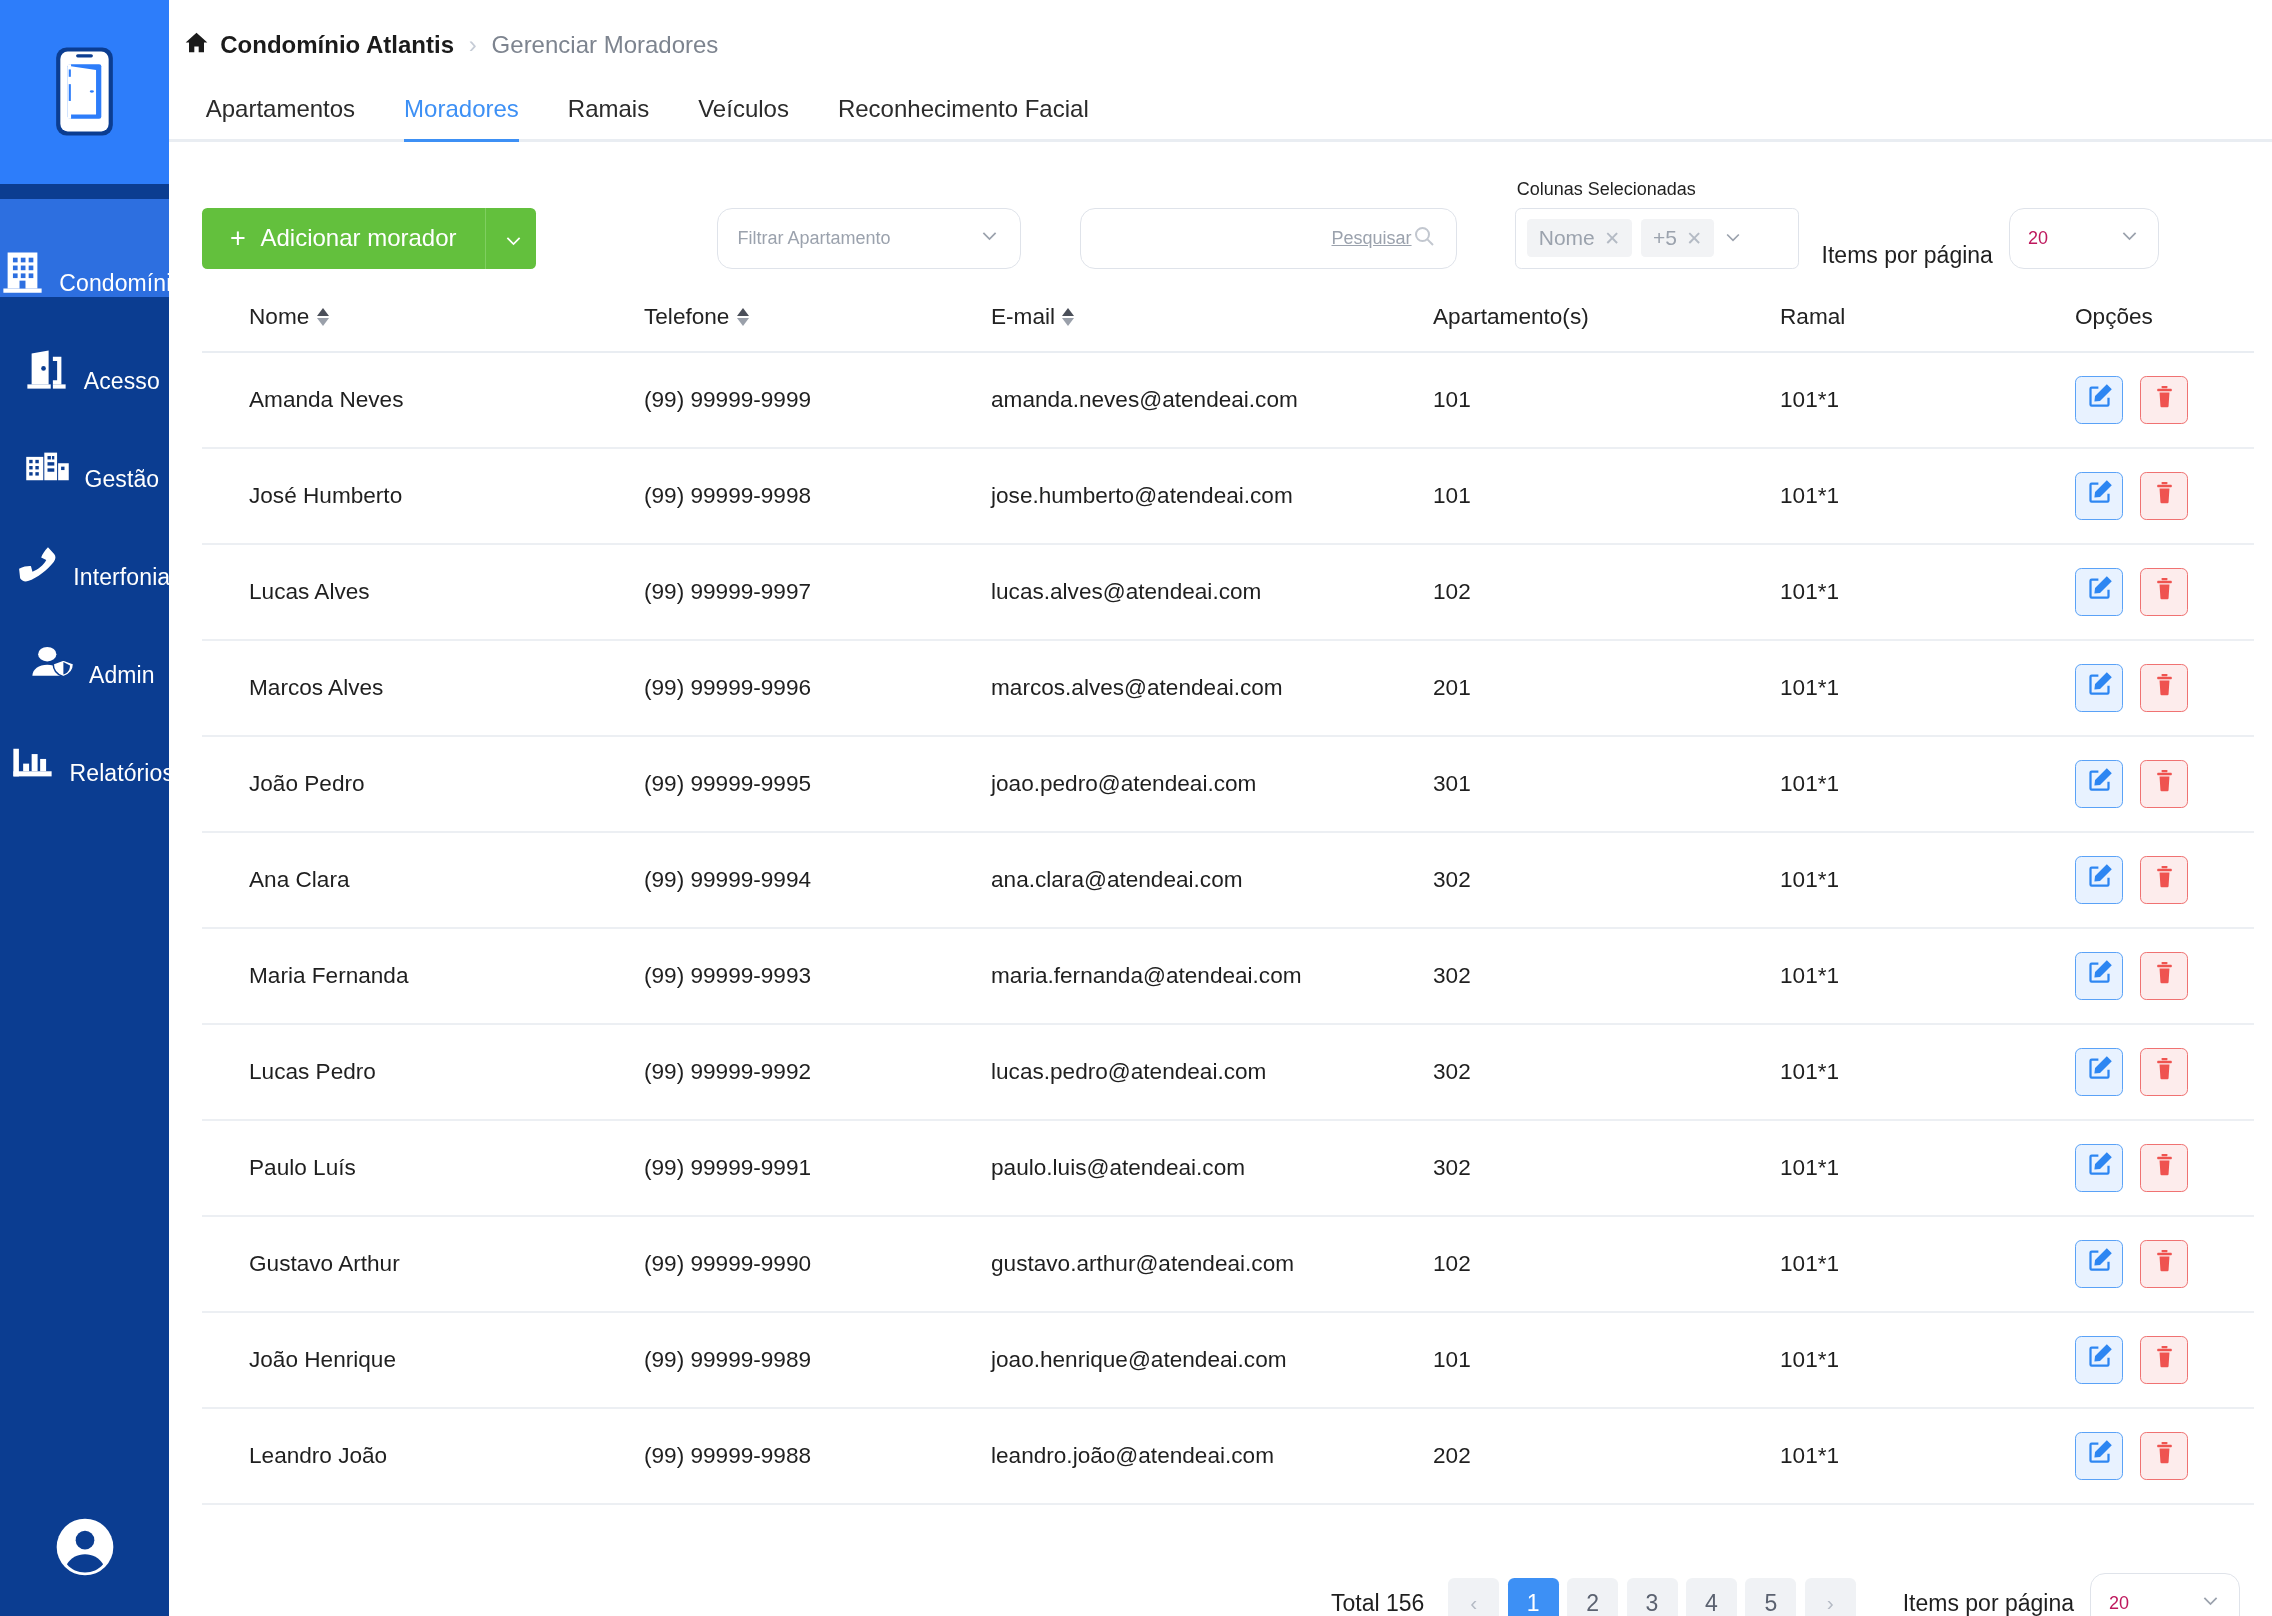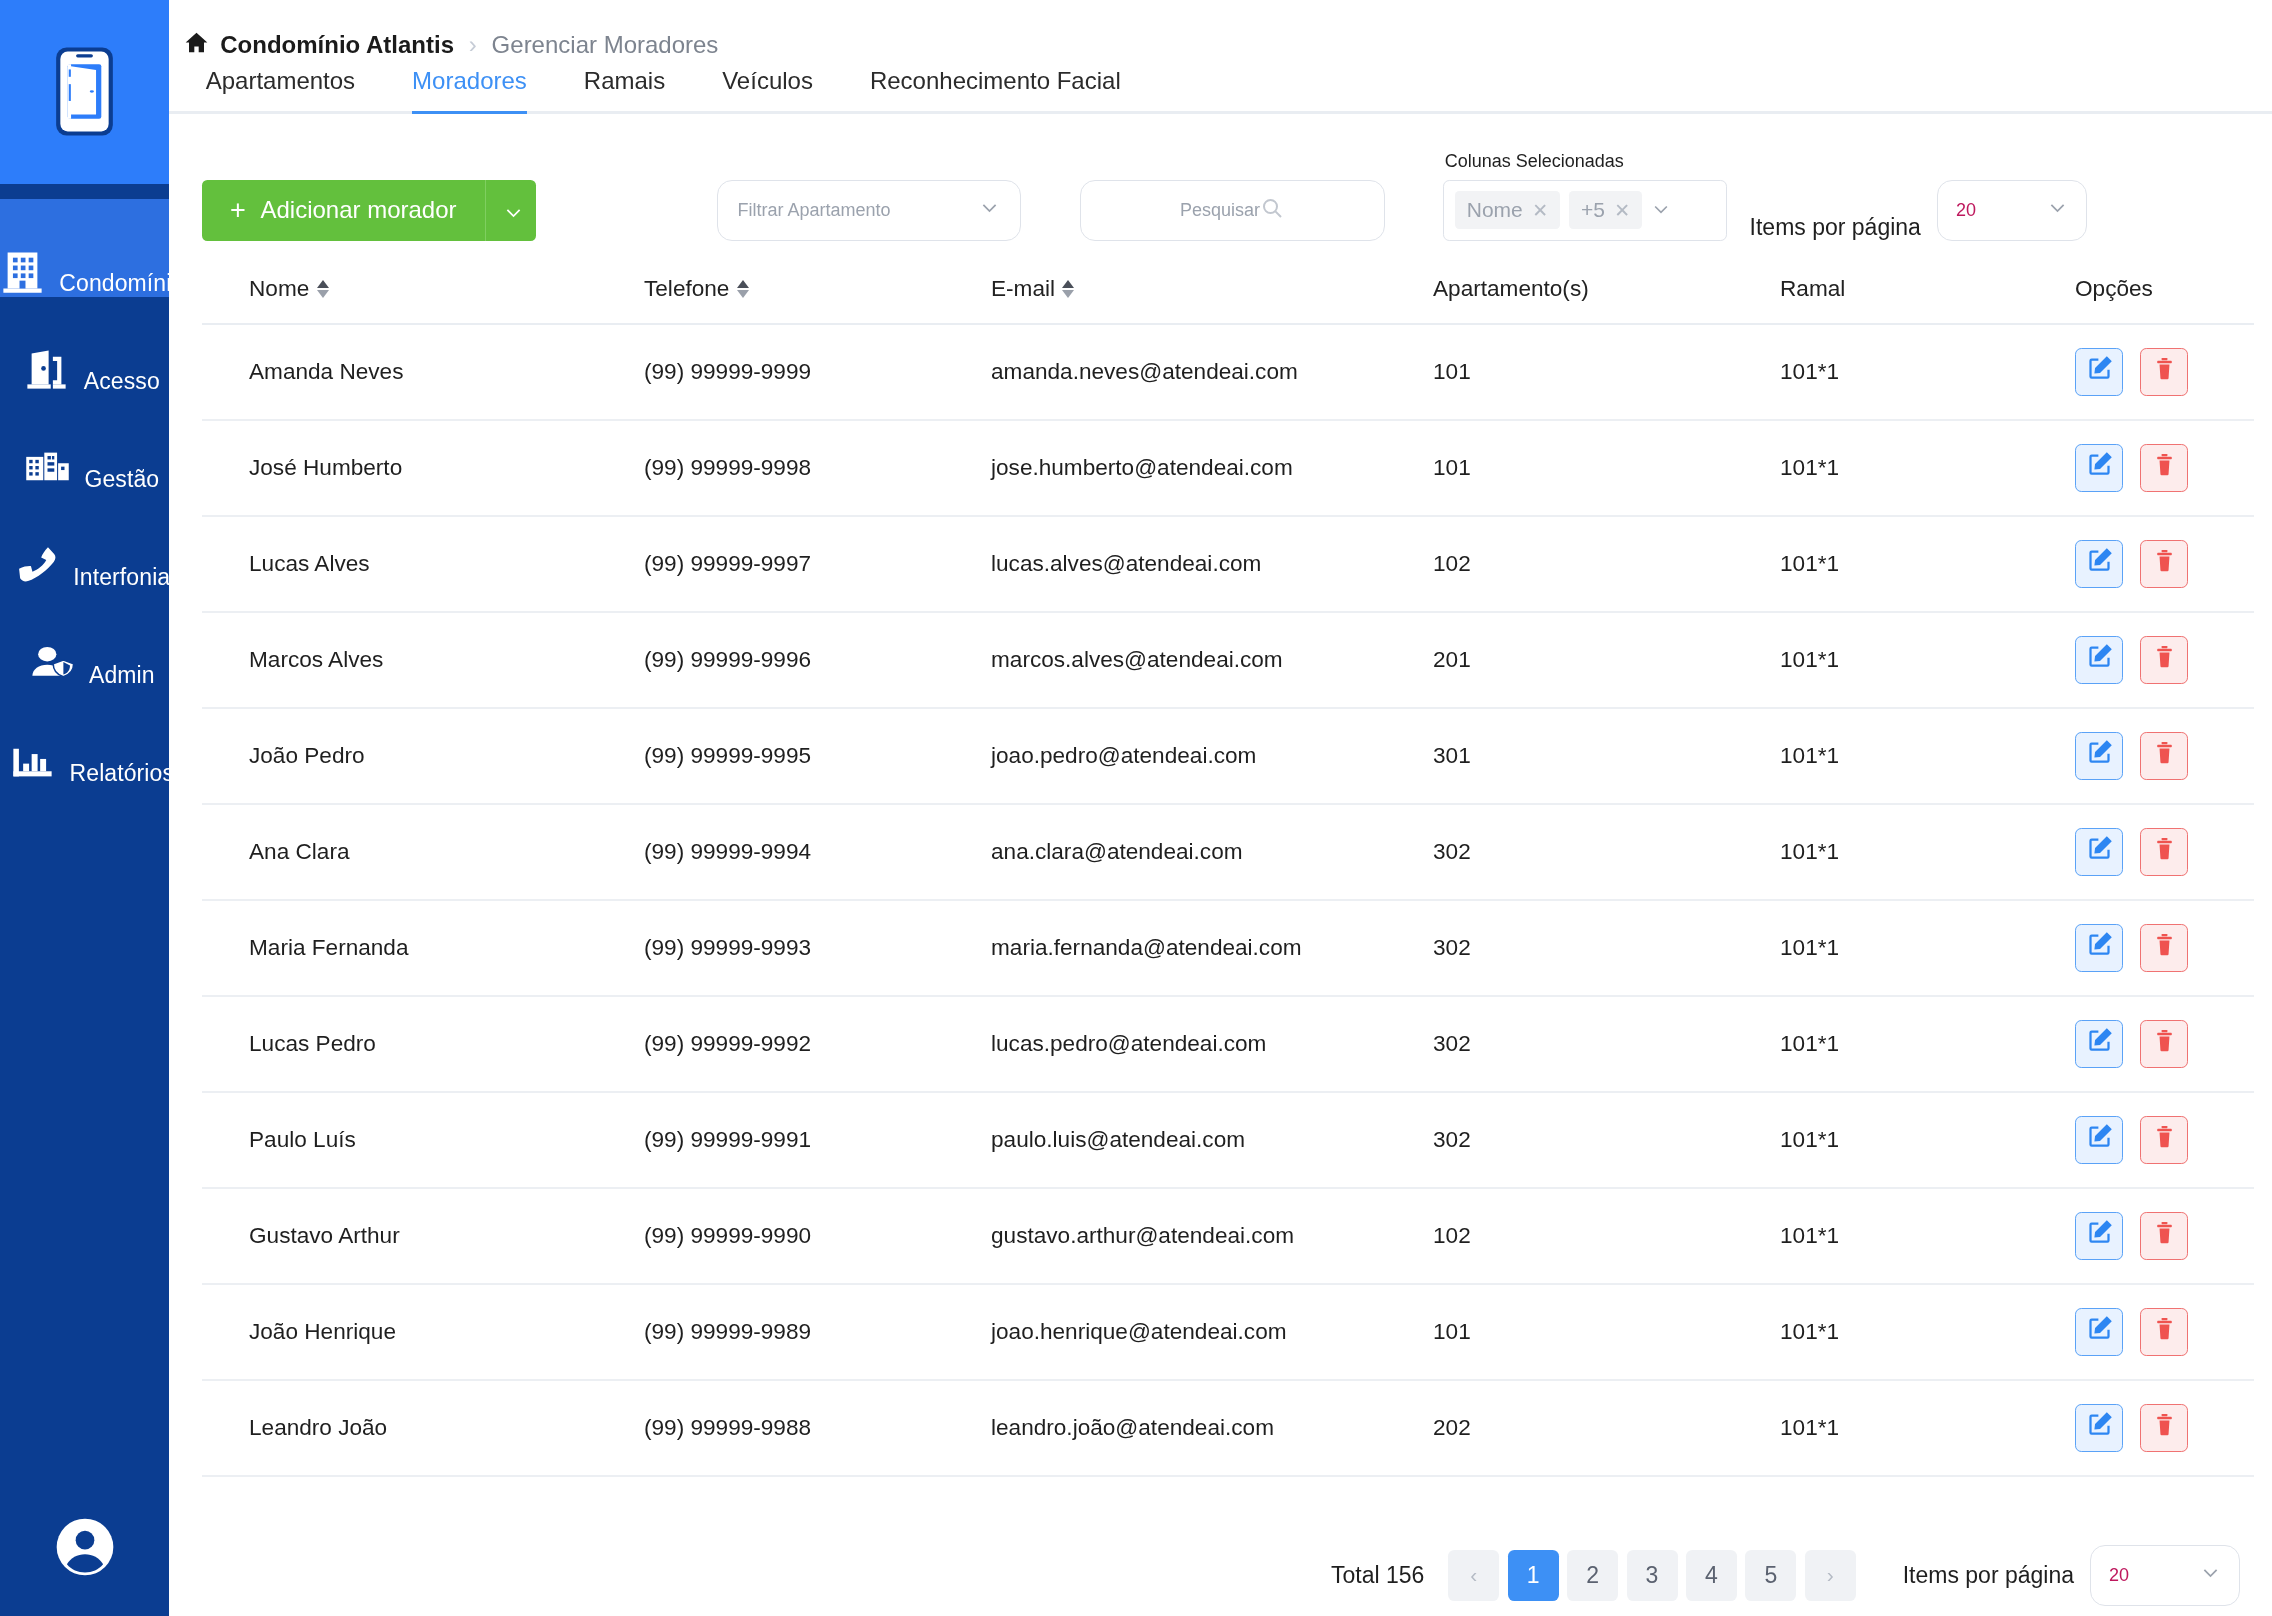--- a/index.html
+++ b/index.html
@@ -42,22 +42,22 @@
 
   .breadcrumb {
     display: flex; align-items: center; gap: 11.6px;
     padding: 29.5px 0 0 14.7px; font-size: 24px;
   }
   .bc-home { color: #1b1b1b; font-weight: 700; }
   .bc-sep { color: #c6ccd6; font-size: 24px; padding: 0 3.2px; }
   .bc-current { color: #7d848f; }
 
   .tabs {
-    display: flex; align-items: flex-end; gap: 13px;
-    margin-top: 6px; padding-left: 14.7px;
+    display: flex; align-items: flex-end; gap: 5px;
+    margin-top: 34px; padding-left: 14.7px;
     border-bottom: 3.2px solid #e9edf2;
   }
   .tab {
     font-size: 24px; color: #2b2b2b;
     padding: 0 22px 16px 22px; cursor: pointer;
     position: relative; white-space: nowrap;
   }
   .tab.active { color: #3d90f5; }
   .tab.active::after {
     content: ""; position: absolute; left: 22px; right: 22px; bottom: -3.2px;
@@ -85,21 +85,21 @@
   .caret { display: inline-block; width: 16px; height: 16px; }
 
   .spacer-a { width: 181px; }
   .field {
     height: 61px; border: 1.6px solid #dfe3ea; border-radius: 15px;
     background: #fff; display: flex; align-items: center;
     padding: 0 20px; color: #9ba2ad; font-size: 18px;
     cursor: pointer; white-space: nowrap;
   }
   .field.filtrar { width: 304px; justify-content: space-between; }
-  .field.pesquisar { width: 305px; justify-content: center; margin-left: 59px; }
+  .field.pesquisar { width: 377px; justify-content: flex-end; margin-left: 59px; text-decoration: underline; }
   .field.itens-select {
     width: 150px; justify-content: space-between;
     color: #be185d; padding: 0 18px;
   }
 
   .colunas-wrap { margin-left: 58px; display: flex; flex-direction: column; gap: 8.4px; }
   .colunas-label { font-size: 18px; color: #1f1f1f; padding-left: 2.1px; }
   .colunas-box {
     width: 284px; height: 61px; border: 1.6px solid #dfe3ea; border-radius: 6.3px;
     display: flex; align-items: center; padding: 0 11.6px; gap: 9.5px; background:#fff;

